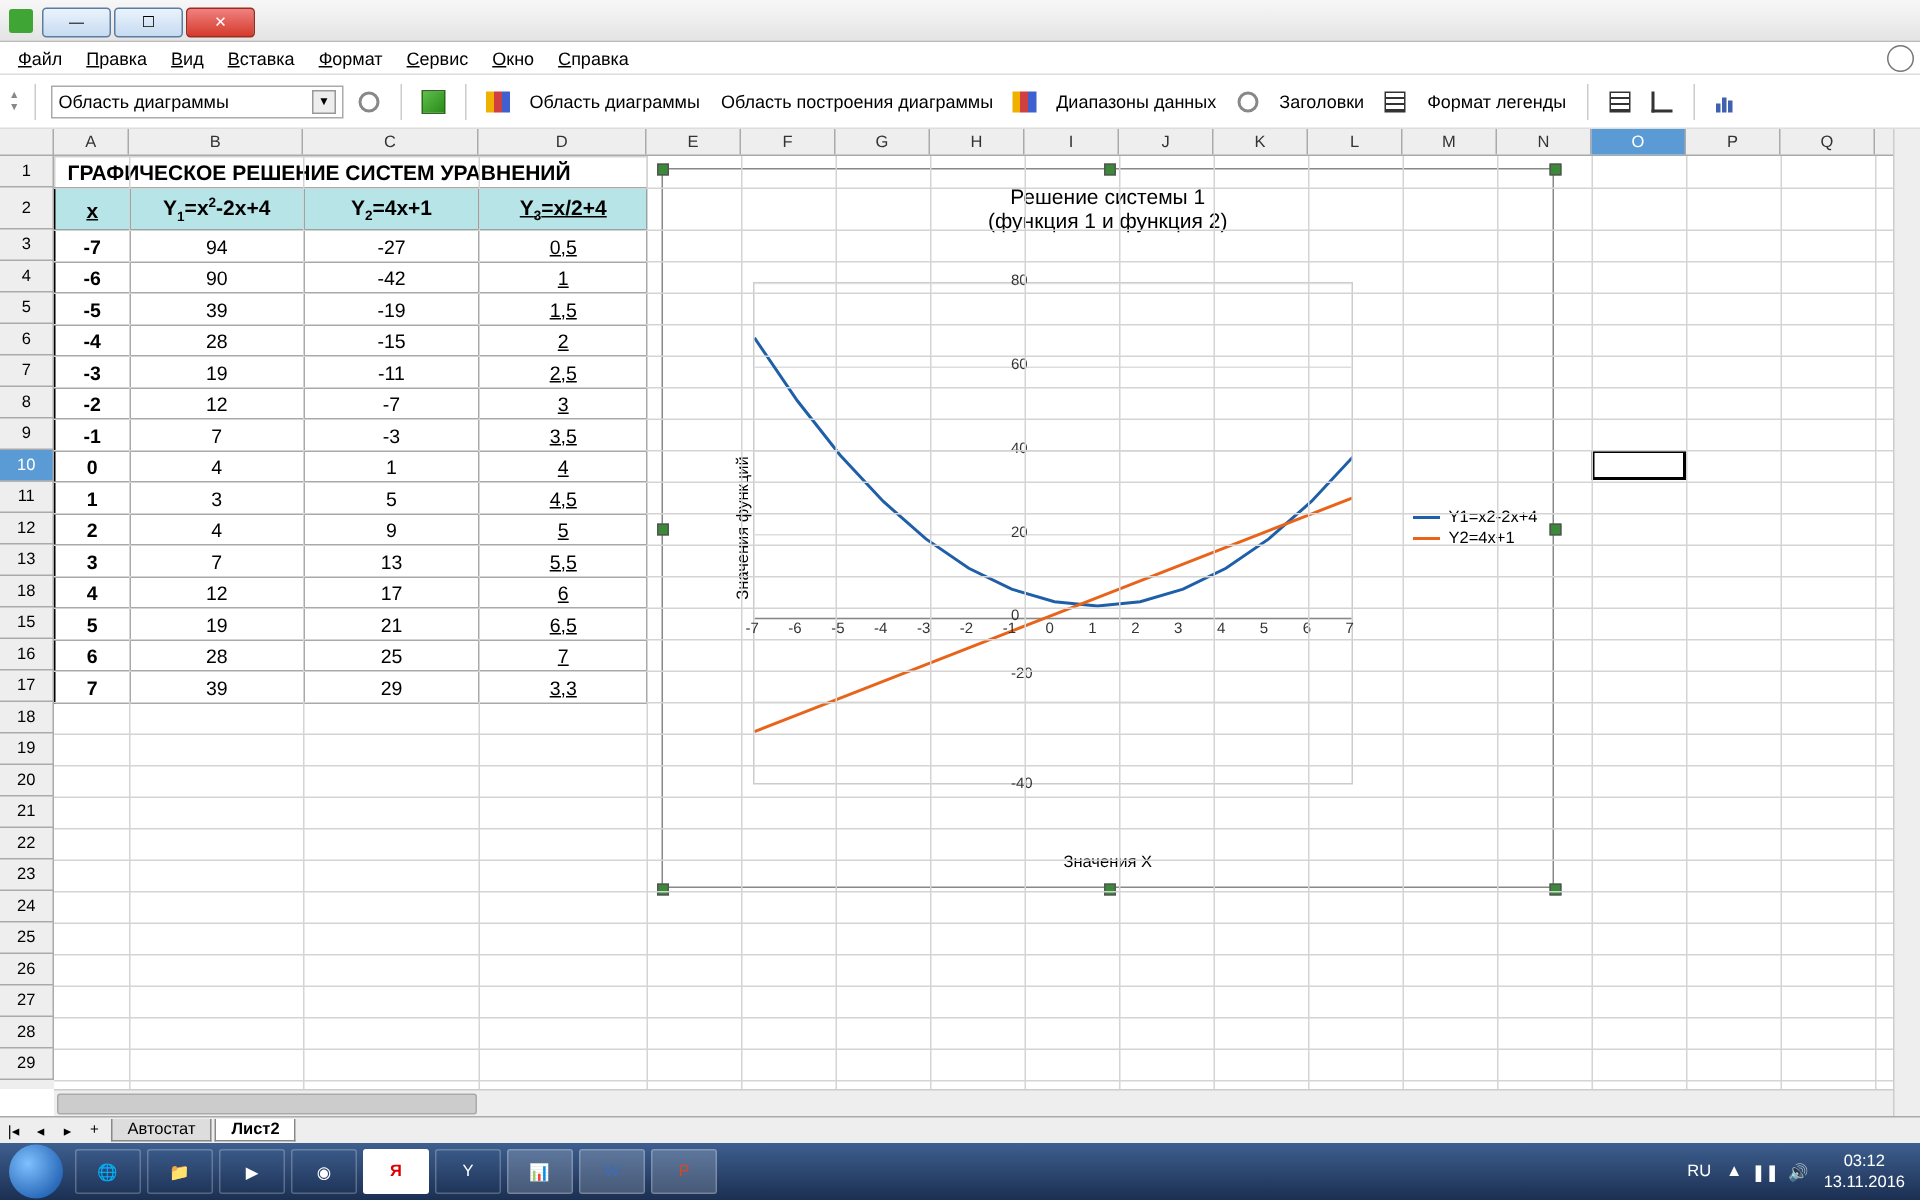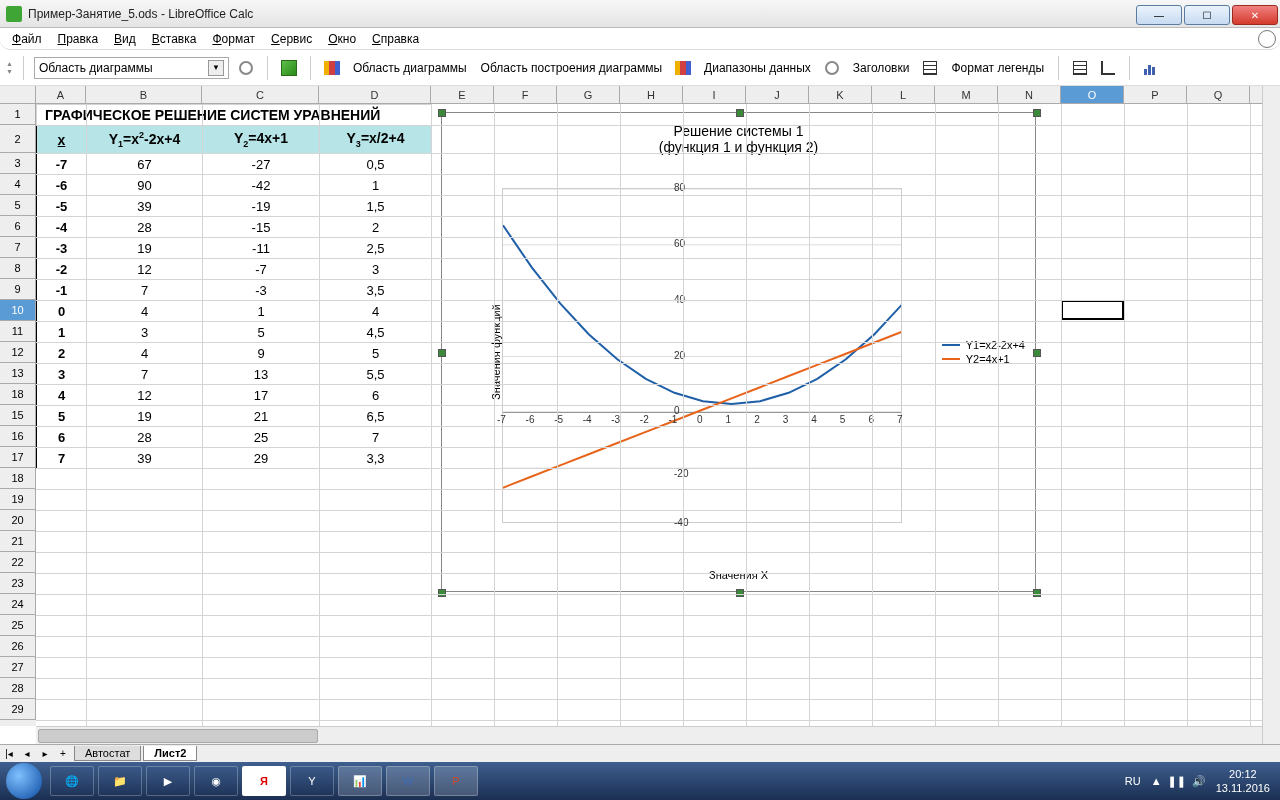--- a/index.html
+++ b/index.html
@@ -8,21 +8,21 @@
 
 .titlebar { height: 28px; background: linear-gradient(#f7f7f7,#e4e4e4); display: flex; align-items: center; border-bottom: 1px solid #bbb; }
 .titlebar .appicon { width: 16px; height: 16px; background:#3fa535; margin: 0 6px; border-radius:2px; display:inline-block; }
 .titlebar .title { flex:1; font-size: 12px; color:#222; }
 .winbtns { display:flex; }
 .winbtn { width:46px; height:20px; margin-top:3px; border:1px solid #5a7ca0; border-radius:3px; margin-right:2px; display:flex; align-items:center; justify-content:center; background:linear-gradient(#eaf3fc,#c7dbf2); cursor:default;}
 .winbtn.close{ background:linear-gradient(#f08080,#d43b2b); border-color:#9b2b1f; color:#fff;}
 .winbtn span{font-size:10px;}
 
 
-.menubar { height:22px; display:flex; align-items:center; padding:0 4px; border-bottom:1px solid #ddd;border-radius:10px; }
+.menubar { height:22px; display:flex; align-items:center; padding:0 4px; border-bottom:1px solid #ddd; }
 .menubar .mi { padding:2px 8px; font-size:12px; text-decoration: underline dotted transparent; }
 .menubar .mi:first-letter{text-decoration:underline;}
 .menubar .grow{flex:1;}
 .menubar .help-icon{ width:18px;height:18px;border-radius:50%;border:1px solid #777;}
 
 
 .toolbar { height:36px; display:flex; align-items:center; padding:0 6px; border-bottom:1px solid #ddd; gap:6px;}
 .toolbar .sep { width:1px; height:24px; background:#ccc; margin:0 4px; }
 .toolbar .arrows { display:flex; flex-direction:column; gap:1px; font-size:7px; color:#888;}
 .toolbar .combo { width:195px; height:22px; border:1px solid #aaa; display:flex; align-items:center; padding:0 4px; font-size:12px; background:#fff;}
@@ -54,21 +54,21 @@
 .gridlines-h{position:absolute;left:0;right:0;height:1px;background:#d4d4d4;}
 
 .datatable { position:absolute; top:0; left:0; border-collapse:collapse; }
 .datatable td { border:1px solid #000; text-align:center; font-size:13px; height:21px; font-family: Arial; }
 .datatable .title-row td{height:21px;font-weight:bold;text-align:left;padding-left:8px;font-size:14px;border:1px solid #d4d4d4;border-bottom:1px solid #000;}
 .datatable .hdr td{background:#b7e4e7;font-weight:bold;height:28px;font-size:14px;}
 .datatable .hdr td sup, .datatable .hdr td sub{font-size:9px;}
 .datatable td.colA{width:50px;}
 .datatable td.colB{width:116px;}
 .datatable td.colC{width:117px;}
-.datatable td.colD{width:112px;}
+.datatable td.colD{width:112px;text-decoration:underline;}
 
 .cellcursor{position:absolute;width:63px;height:20px;border:2px solid #000;background:transparent;}
 
 
 .chartobj{position:absolute;border:1px solid #888;background:#fff;}
 .handle{position:absolute;width:8px;height:8px;background:#3a8a3a;border:1px solid #555;}
 .chartobj .ct{position:absolute;top:10px;left:0;right:0;text-align:center;font-size:14px;}
 .chartobj .plot{position:absolute;border:1px solid #ccc;}
 .chartobj .ylabel{position:absolute;left:6px;top:50%;transform:translateY(-50%) rotate(-90deg);font-size:11px;white-space:nowrap;}
 .chartobj .xlabel{position:absolute;bottom:10px;left:0;right:0;text-align:center;font-size:11px;}
@@ -93,21 +93,20 @@
 .wintask .clock{text-align:center;padding:0 10px;line-height:14px;}
 .scrollbar-v{position:absolute;top:86px;right:0;bottom:56px;width:18px;background:#eee;border-left:1px solid #ccc;}
 .scrollbar-h{position:absolute;left:36px;right:18px;height:18px;bottom:56px;background:#eee;border-top:1px solid #ccc;}
 .scrollbar-h .thumb{height:14px;margin:2px;width:280px;background:#ccc;border:1px solid #aaa;border-radius:2px;}
 </style>
 </head>
 <body>
 
 <div class="titlebar">
   <span class="appicon"></span>
-  <span class="title">Пример-Занятие_5.ods - LibreOffice Calc</span>
   <div class="winbtns">
     <div class="winbtn">
         <span>—</span>
       </div>
     <div class="winbtn">
         <span>☐</span>
       </div>
     <div class="winbtn close">
         <span>✕</span>
       </div>
@@ -240,21 +239,21 @@
       <tr class="hdr">
         <td class="colA"><u>x</u></td>
         <td class="colB">Y<sub>1</sub>=x<sup>2</sup>-2x+4</td>
         <td class="colC">Y<sub>2</sub>=4x+1</td>
         <td class="colD">Y<sub>3</sub>=x/2+4</td>
       </tr>
       </tbody>
         <tbody id="datarows">
           <tr>
             <td class="colA" style="font-weight: bold;">-7</td>
-            <td class="colB">67</td>
+            <td class="colB">94</td>
             <td class="colC">-27</td>
             <td class="colD">0,5</td>
           </tr>
           <tr>
             <td class="colA" style="font-weight: bold;">-6</td>
             <td class="colB">90</td>
             <td class="colC">-42</td>
             <td class="colD">1</td>
           </tr>
           <tr>
@@ -370,21 +369,21 @@
         </div>
     <div class="handle" style="left: -4px; top: -4px;"></div>
         <div class="handle" style="left: 293.5px; top: -4px;"></div>
         <div class="handle" style="left: 591px; top: -4px;"></div>
         <div class="handle" style="left: -4px; top: 236px;"></div>
         <div class="handle" style="left: 591px; top: 236px;"></div>
         <div class="handle" style="left: -4px; top: 476px;"></div>
         <div class="handle" style="left: 293.5px; top: 476px;"></div>
         <div class="handle" style="left: 591px; top: 476px;"></div>
         <div class="ticklabel" style="left: 232px; top: 404px;">-40</div>
-        <div class="ticklabel" style="left: 232px; top: 355px;">-20</div>
+        <div class="ticklabel" style="left: 232px; top: 331px;">-20</div>
         <div class="ticklabel" style="left: 232px; top: 292.333px;">0</div>
         <div class="ticklabel" style="left: 232px; top: 236.5px;">20</div>
         <div class="ticklabel" style="left: 232px; top: 180.667px;">40</div>
         <div class="ticklabel" style="left: 232px; top: 124.833px;">60</div>
         <div class="ticklabel" style="left: 232px; top: 69px;">80</div>
         <div class="ticklabel" style="left: 55px; top: 301.333px;">-7</div>
         <div class="ticklabel" style="left: 83.5714px; top: 301.333px;">-6</div>
         <div class="ticklabel" style="left: 112.143px; top: 301.333px;">-5</div>
         <div class="ticklabel" style="left: 140.714px; top: 301.333px;">-4</div>
         <div class="ticklabel" style="left: 169.286px; top: 301.333px;">-3</div>
@@ -475,16 +474,16 @@
   <div class="tb">Y</div>
   <div class="tb active">📊</div>
   <div class="tb active" style="color:#3b6db8">W</div>
   <div class="tb active" style="color:#d04b28">P</div>
   <div class="grow"></div>
   <span style="margin-right:10px;">RU</span>
   <span>▲</span>
   <span style="margin:0 6px;">❚❚</span>
   <span>🔊</span>
   <div class="clock">
-    <div>20:12</div>
+    <div>03:12</div>
     <div>13.11.2016</div>
   </div>
 </div>
 
 </body></html>

